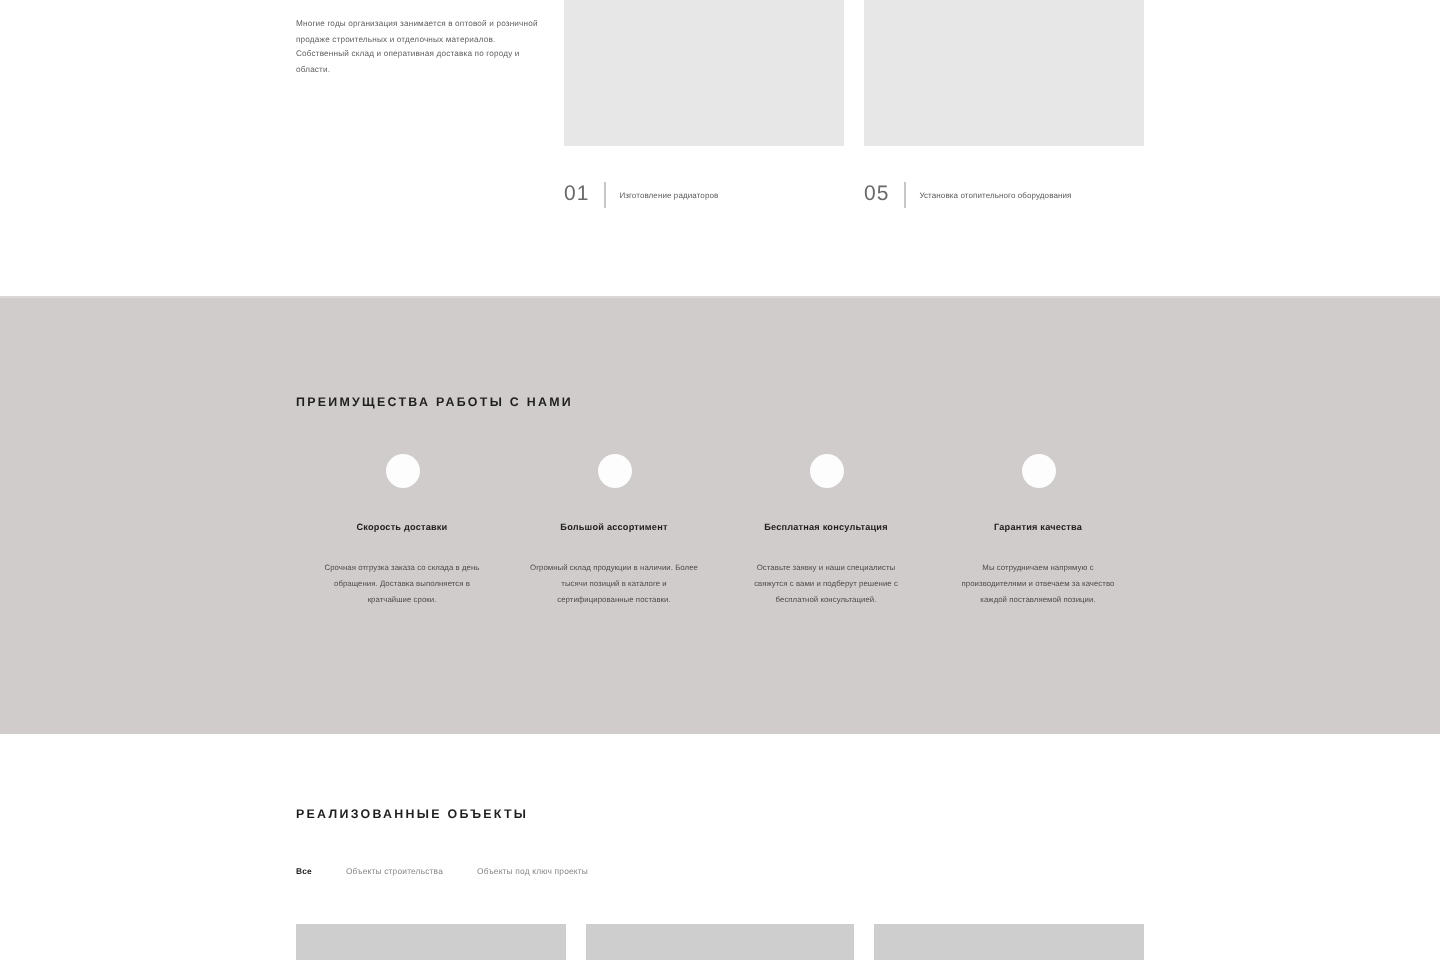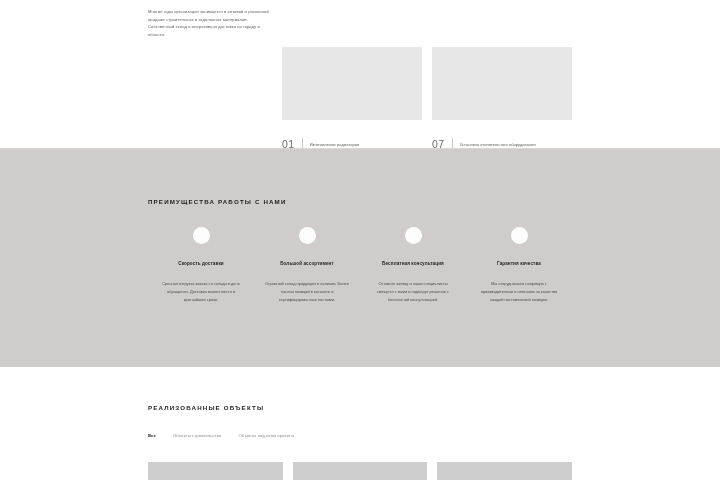--- a/index.html
+++ b/index.html
@@ -53,21 +53,20 @@
 
   .media-col {
     flex: 1 1 auto;
     display: flex;
     gap: 10px;
   }
   .media-item {
     flex: 1 1 0;
     display: flex;
     flex-direction: column;
-    margin-top: 47px;
   }
   .media-thumb {
     height: 73px;
     background: #e7e7e7;
     border: 0;
   }
   .media-caption {
     display: flex;
     align-items: center;
     margin-top: 18px;
@@ -219,21 +218,21 @@
           <div class="media-caption">
             <span class="media-num">01</span>
             <span class="media-divider"></span>
             <span class="media-label">Изготовление радиаторов</span>
           </div>
         </div>
 
         <div class="media-item">
           <div class="media-thumb"></div>
           <div class="media-caption">
-            <span class="media-num">07</span>
+            <span class="media-num">05</span>
             <span class="media-divider"></span>
             <span class="media-label">Установка отопительного оборудования</span>
           </div>
         </div>
 
       </div>
     </div>
   </section>
 
   <section class="section-advantages">

